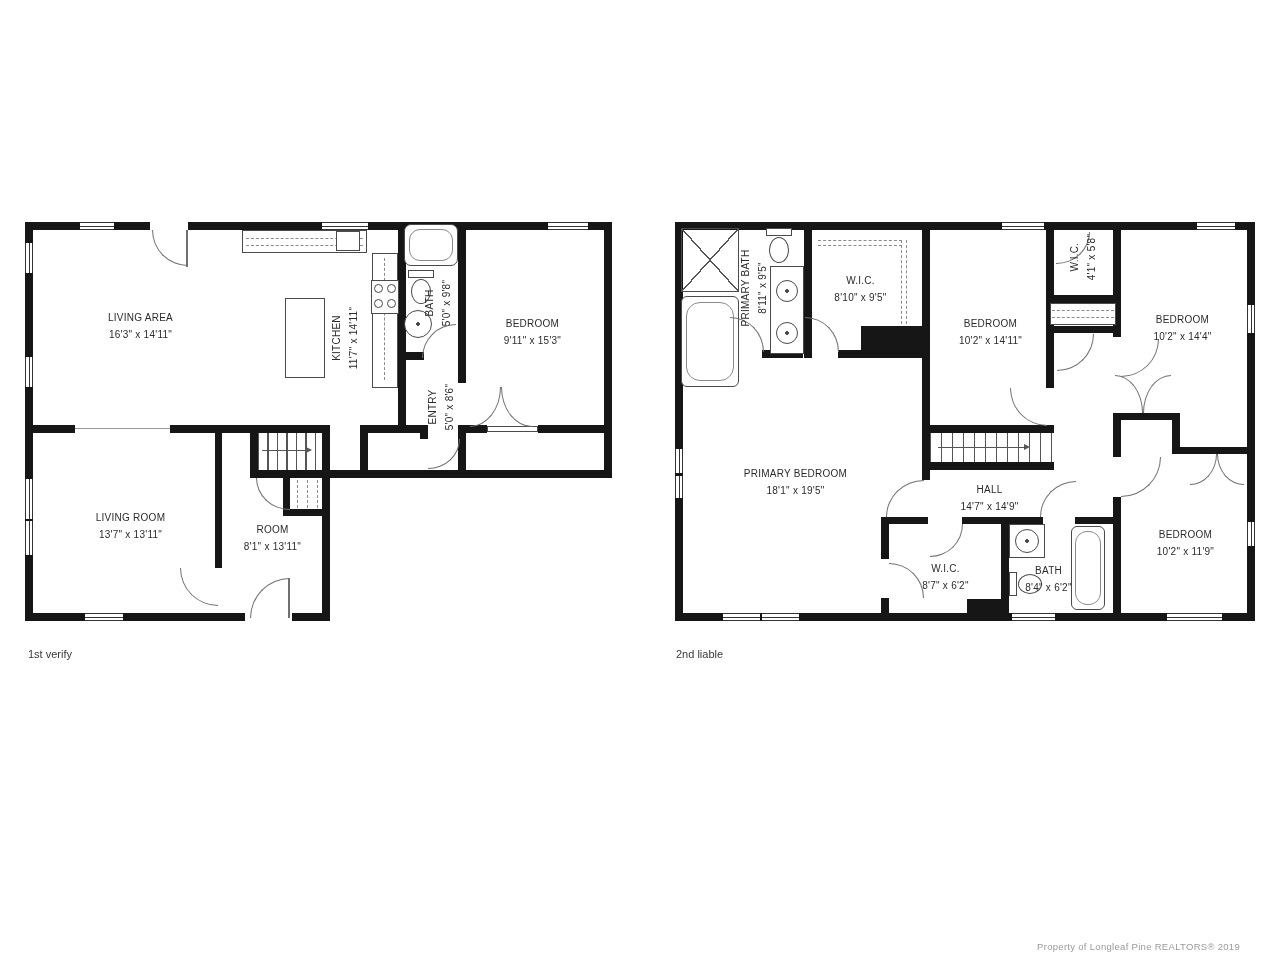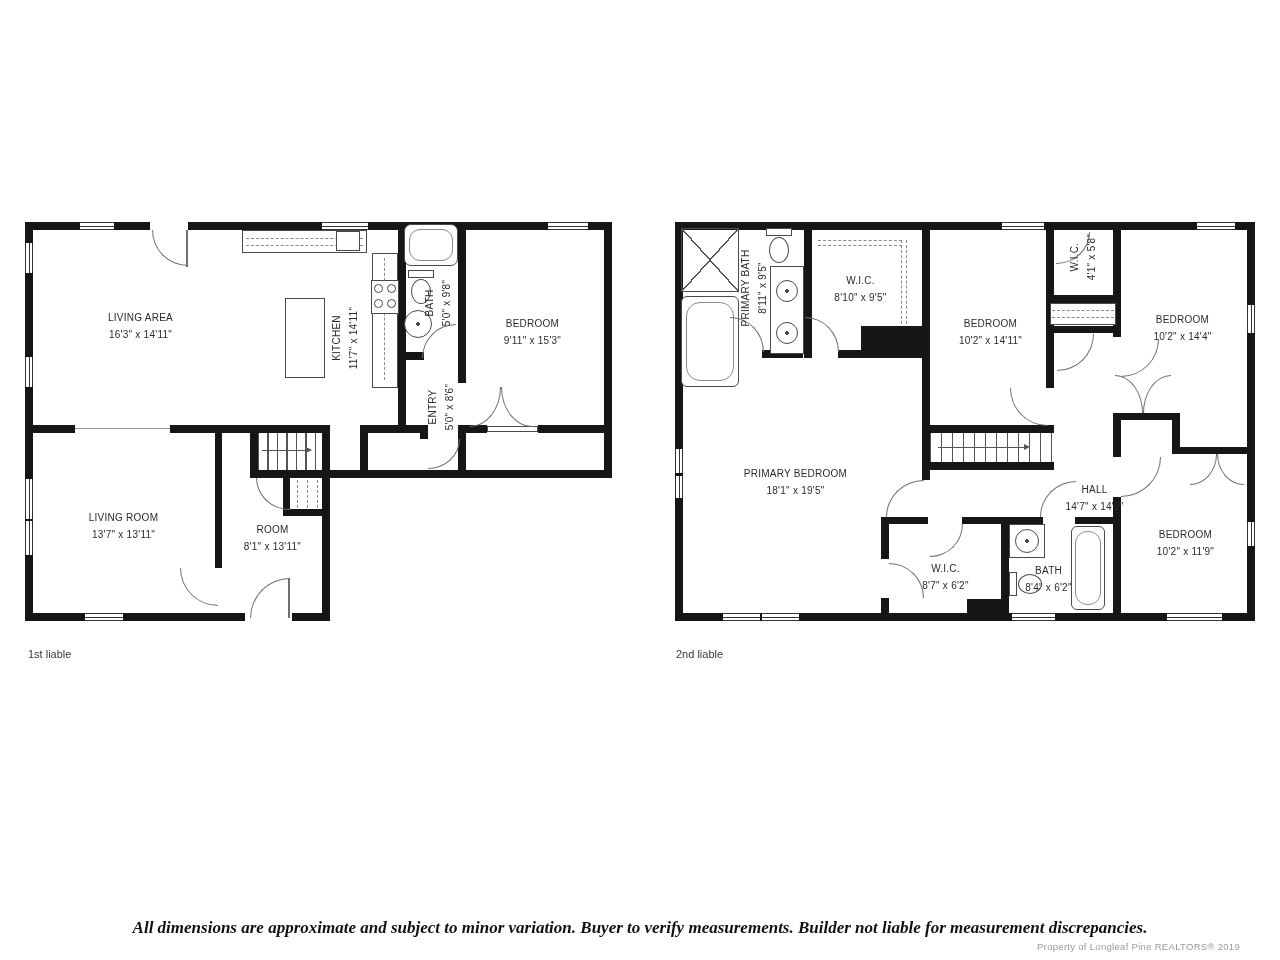--- a/index.html
+++ b/index.html
@@ -133,29 +133,29 @@
       <span class="rd">5'0" x 9'8"</span>
     </div>
     <div class="rl" style="left:460px;top:316px;width:145px">
       <span class="rn">BEDROOM</span>
       <span class="rd">9'11" x 15'3"</span>
     </div>
     <div class="rl v" style="left:398px;top:392px;width:84px;height:30px">
       <span class="rn">ENTRY</span>
       <span class="rd">5'0" x 8'6"</span>
     </div>
-    <div class="rl" style="left:41px;top:510px;width:165px">
+    <div class="rl" style="left:48px;top:510px;width:165px">
       <span class="rn">LIVING ROOM</span>
       <span class="rd">13'7" x 13'11"</span>
     </div>
     <div class="rl" style="left:210px;top:522px;width:125px">
       <span class="rn">ROOM</span>
       <span class="rd">8'1" x 13'11"</span>
     </div>
-    <div class="caption" style="left:28px;top:648px">1st liable</div>
+    <div class="caption" style="left:28px;top:648px">1st verify</div>
   </div>
 
   <div>
 
     <div class="w" style="left:675px;top:222px;width:580px;height:8px"></div>
     <div class="w" style="left:1247px;top:222px;width:8px;height:399px"></div>
     <div class="w" style="left:675px;top:613px;width:580px;height:8px"></div>
     <div class="w" style="left:675px;top:222px;width:8px;height:399px"></div>
 
     <div class="w" style="left:683px;top:350px;width:45px;height:8px"></div>
@@ -258,34 +258,33 @@
       <span class="rd">4'1" x 5'8"</span>
     </div>
     <div class="rl" style="left:1110px;top:312px;width:145px">
       <span class="rn">BEDROOM</span>
       <span class="rd">10'2" x 14'4"</span>
     </div>
     <div class="rl" style="left:713px;top:466px;width:165px">
       <span class="rn">PRIMARY BEDROOM</span>
       <span class="rd">18'1" x 19'5"</span>
     </div>
-    <div class="rl" style="left:1032px;top:482px;width:125px">
+    <div class="rl" style="left:927px;top:482px;width:125px">
       <span class="rn">HALL</span>
       <span class="rd">14'7" x 14'9"</span>
     </div>
     <div class="rl" style="left:883px;top:561px;width:125px">
       <span class="rn">W.I.C.</span>
       <span class="rd">8'7" x 6'2"</span>
     </div>
     <div class="rl" style="left:986px;top:563px;width:125px">
       <span class="rn">BATH</span>
       <span class="rd">8'4" x 6'2"</span>
     </div>
     <div class="rl" style="left:1113px;top:527px;width:145px">
       <span class="rn">BEDROOM</span>
       <span class="rd">10'2" x 11'9"</span>
     </div>
     <div class="caption" style="left:676px;top:648px">2nd liable</div>
   </div>
 
-  <div class="disclaimer">All dimensions are approximate and subject to minor variation. Buyer to verify measurements. Builder not liable for measurement discrepancies.</div>
   <div class="watermark">Property of Longleaf Pine REALTORS® 2019</div>
 </div>
 
 </body></html>

